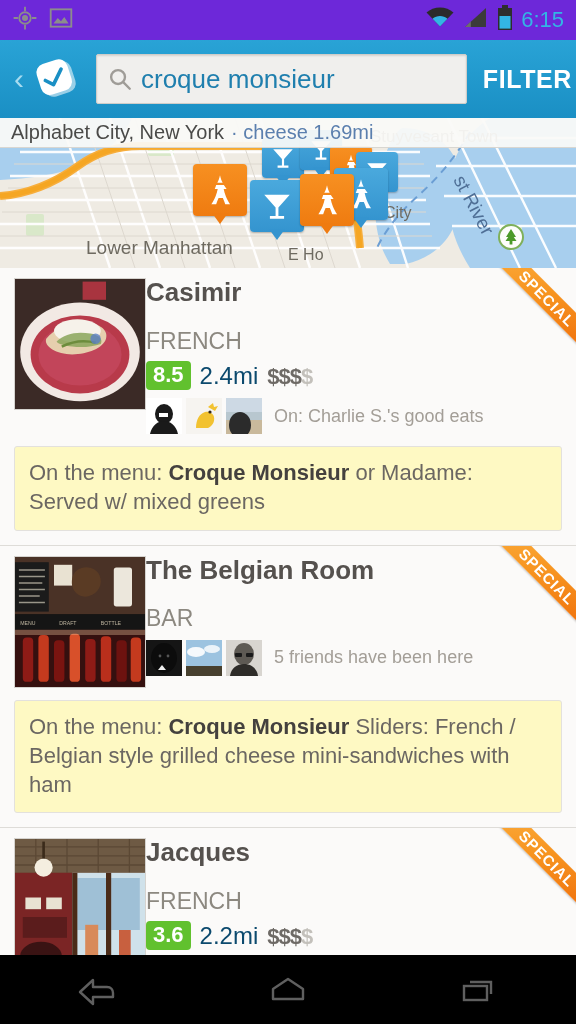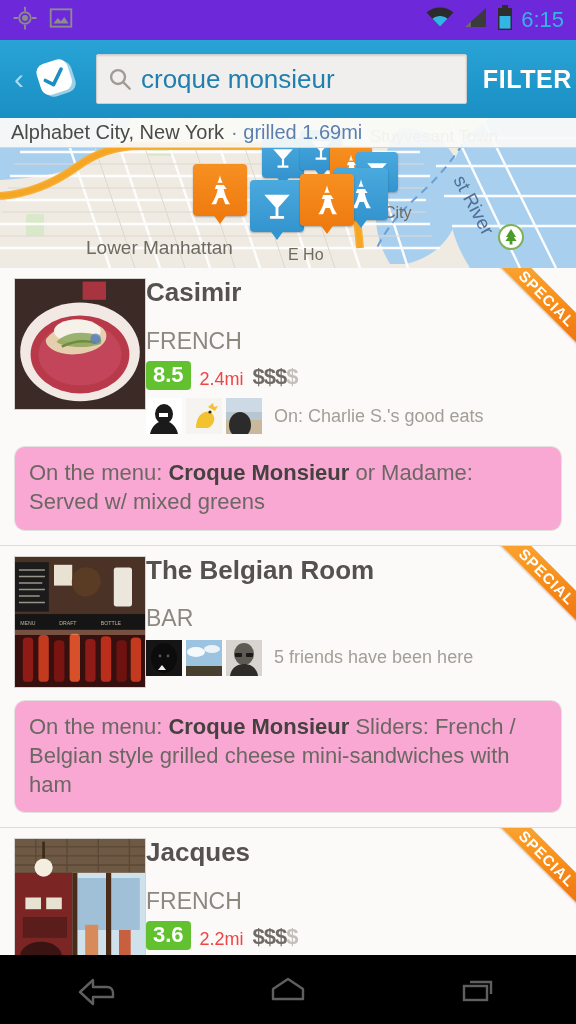--- a/index.html
+++ b/index.html
@@ -80,31 +80,31 @@
   .thumb { width:132px; height:132px; flex:0 0 132px; border:1px solid #d5d3cf;
      background:#ccc; overflow:hidden; position:relative; }
   .thumb svg { display:block; width:100%; height:100%; }
   .vmeta { flex:1; min-width:0; }
   .vname { font-size:26px; font-weight:bold; color:#55514e; line-height:1.18;
       margin-top:-1px; white-space:nowrap; }
   .vcat { font-size:23px; color:#8c8880; margin-top:20px; line-height:1.15; }
   .vstats { display:flex; align-items:flex-end; margin-top:7px; gap:9px; }
   .rating { background:#61c12e; color:#fff; font-weight:bold; font-size:22px;
      border-radius:4px; padding:1px 7px 2px; line-height:1.18; }
-  .dist { font-size:18px; color:#ef4444; }
+  .dist { font-size:24px; color:#0c4a6e; }
   .price { font-size:22px; font-weight:bold; letter-spacing:-1px; }
   .price .on { color:#6e6a66; }
   .price .off { color:#c3c0bb; }
   .friends { display:flex; align-items:center; margin-top:8px; gap:4px; }
   .av { width:36px; height:36px; flex:0 0 36px; overflow:hidden; background:#ddd; }
   .av svg { display:block; width:100%; height:100%; }
   .ftext { font-size:18px; color:#a39e97; margin-left:8px; white-space:nowrap; }
 
   .menu-note { margin:8px 14px 14px 14px; border:1px solid #e3e1dd;
-     background:#f9a8d4; padding:11px 14px 13px; border-radius:11px; }
+     background:#fef9c3; padding:11px 14px 13px; border-radius:3px; }
   .menu-note p { font-size:22px; color:#6b6762; line-height:1.33; }
   .menu-note b { color:#44413e; font-weight:bold; }
 
   
   .ribbon { position:absolute; top:0; right:0; width:86px; height:86px;
      overflow:hidden; pointer-events:none; }
   .ribbon span {
      position:absolute; display:block; width:138px; text-align:center;
      background:linear-gradient(135deg,#fcb040 0%,#f79420 45%,#ef6e0b 100%);
      color:#fff; font-size:15px; font-weight:bold; letter-spacing:1px;
@@ -294,21 +294,21 @@
       <div class="body">
           <svg viewBox="0 0 24 24">
             <path d="M12 1.5c.5 2.3 1.1 4 1.9 5.4h-3.8C10.9 5.5 11.5 3.8 12 1.5zM9.3 8.4h5.4c.6 1 1.3 2 2 2.9h-2.1c.3 1.6.8 3.3 1.5 5.1.9 2.2 1.9 4.1 3 5.6h-3.4c-.5-1.5-1.1-3-1.7-4.4H11c-.6 1.4-1.2 2.9-1.7 4.4H5.9c1.1-1.5 2.1-3.4 3-5.6.7-1.8 1.2-3.5 1.5-5.1H8.3c.4-.9.7-1.9 1-2.9z"></path>
           </svg>
         </div>
         <div class="tip"></div>
     </div>
 
     <div class="loc-bar">
       <span class="loc-main">Alphabet City, New York</span>
-      <span class="loc-sub">· grilled 1.69mi</span>
+      <span class="loc-sub">· cheese 1.69mi</span>
     </div>
   </div>
 
   <div class="list">
 
     <div class="venue-card">
       <div class="ribbon">
         <span>SPECIAL</span>
       </div>
       <div class="card-inner">

